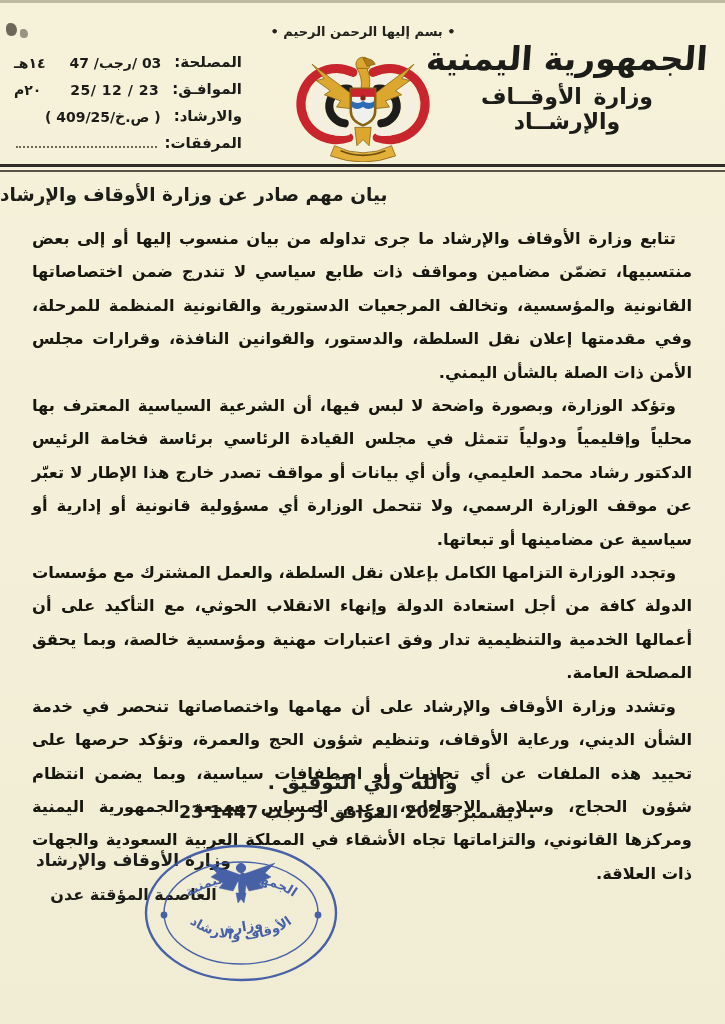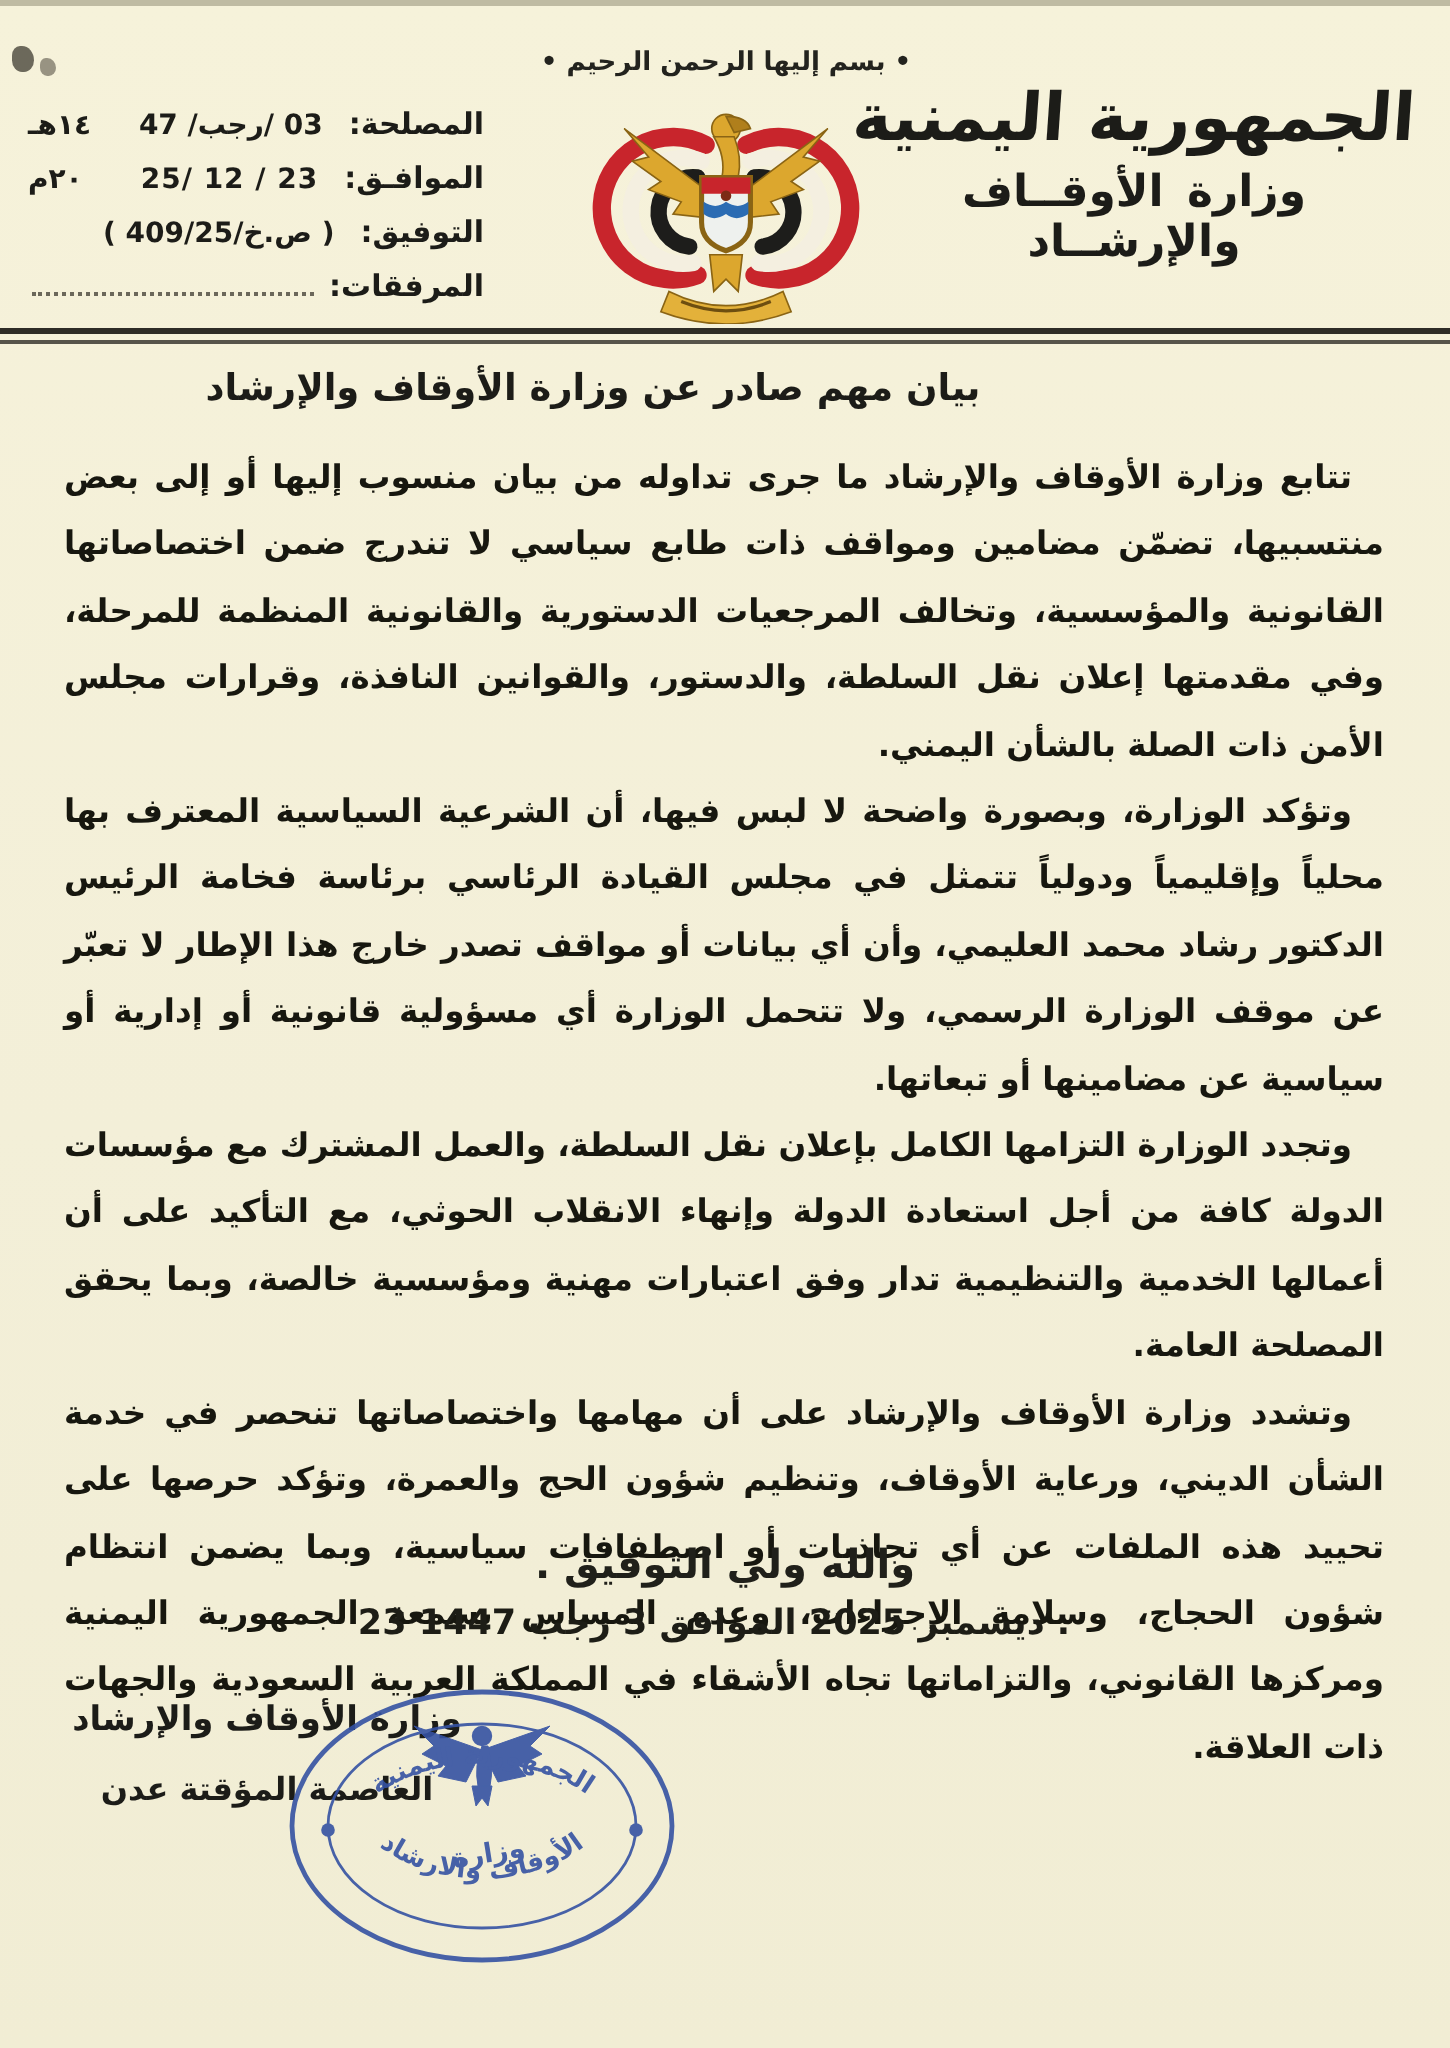--- a/index.html
+++ b/index.html
@@ -29,21 +29,21 @@
 
   .brand{position:absolute; top:34px; right:14px; width:288px; text-align:center; direction:rtl;}
   .country-name{font-size:33px; font-weight:bold; line-height:1.5;
     transform:skewX(-4deg); letter-spacing:-1px;}
   .ministry-name{font-size:22px; font-weight:900; word-spacing:4px;}
 
   .divider{position:absolute; top:164px; left:0; width:725px; height:3px;
     border-top:3px solid #2e2c26; border-bottom:2px solid #57544a;}
 
   
-  .title{position:absolute; top:184px; left:0; width:593px; text-align:center;
+  .title{position:absolute; top:184px; left:0; width:593px; text-align:left;
     font-size:18.5px; font-weight:900; direction:rtl;}
   .statement{position:absolute; top:222px; right:33px; width:660px; direction:rtl;
     text-align:justify; font-size:16.3px; font-weight:700; line-height:33.4px;
     color:#17170f;}
   .statement p{margin:0; text-indent:16px;}
 
   .blessing{position:absolute; top:770px; left:0; width:725px; text-align:center;
     direction:rtl; font-size:20px; font-weight:600; color:#20201a;}
   .date-line{position:absolute; top:802px; left:0; width:714px; text-align:center;
     direction:ltr; font-size:17.5px; font-weight:600; color:#1d1d16; letter-spacing:.3px;}
@@ -70,21 +70,21 @@
       <span class="field-label">المصلحة:</span>
       <span class="field-value">03 /رجب/ 47</span>
       <span class="field-suffix">١٤هـ</span>
     </div>
     <div class="field-row">
       <span class="field-label">الموافـق:</span>
       <span class="field-value">23 / 12 /25</span>
       <span class="field-suffix">٢٠م</span>
     </div>
     <div class="field-row">
-      <span class="field-label">التوفيق:</span>
+      <span class="field-label">والارشاد:</span>
       <span class="field-value">( ص.خ/409/25 )</span>
     </div>
     <div class="field-row">
       <span class="field-label">المرفقات:</span>
       <span class="dotline"></span>
     </div>
   </div>
 
   <div class="basmala">• بسم إليها الرحمن الرحيم •</div>
 

